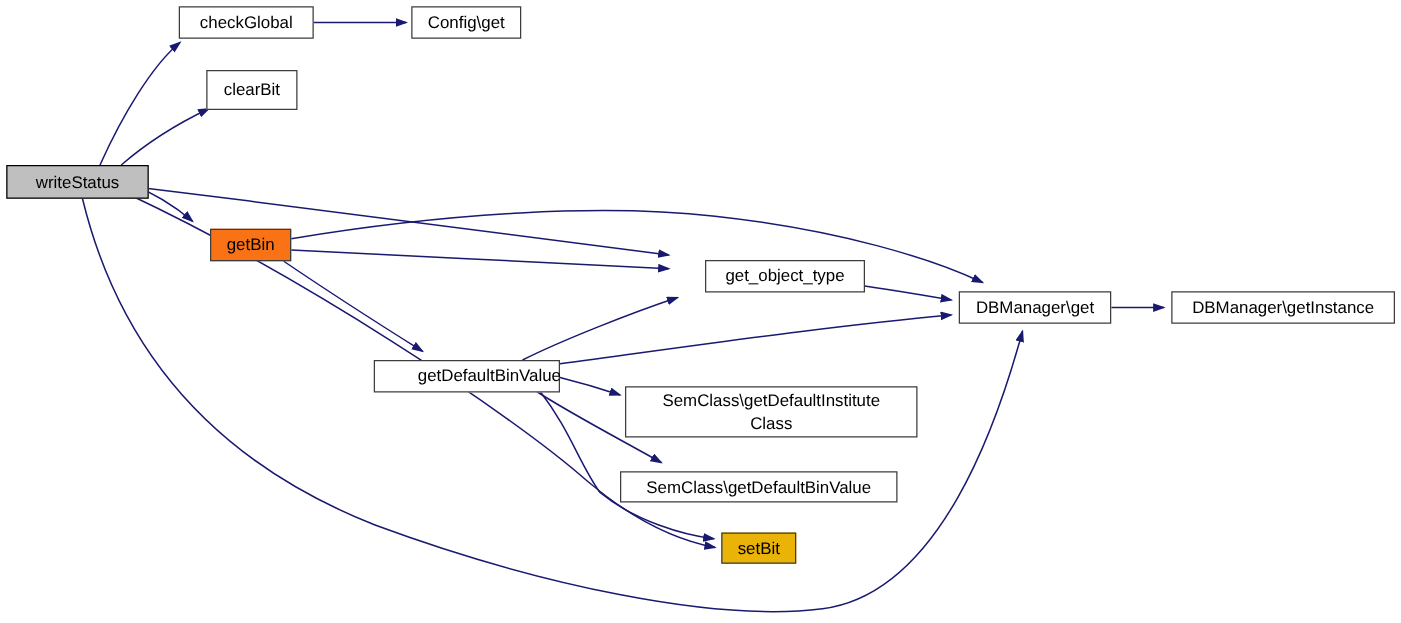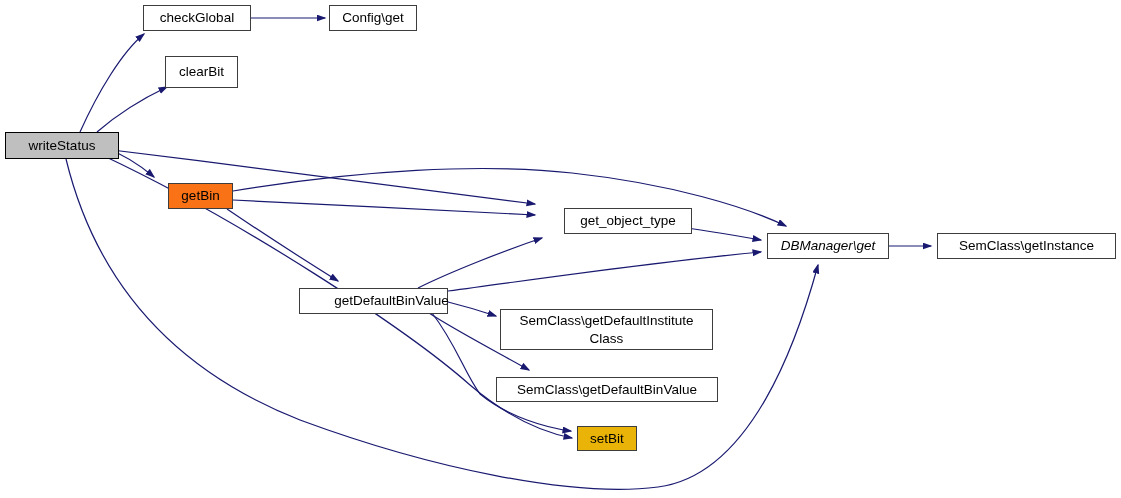--- a/index.html
+++ b/index.html
@@ -76,21 +76,21 @@
         <path d="M889,246 L931,246" class="edge" stroke="#191970" marker-end="url(#arrow)"></path>
       </g>
   </svg>
   <div id="nodes">
       <div class="node highlighted" style="left: 5px; top: 132px; width: 114px; height: 27px; background: rgb(191, 191, 191);">writeStatus</div>
       <div class="node" style="left: 143px; top: 5px; width: 108px; height: 26px; background: rgb(255, 255, 255); border-color: rgb(61, 61, 61);">checkGlobal</div>
       <div class="node" style="left: 329px; top: 5px; width: 88px; height: 26px; background: rgb(255, 255, 255); border-color: rgb(61, 61, 61);">Config\get</div>
       <div class="node" style="left: 165px; top: 56px; width: 73px; height: 32px; background: rgb(255, 255, 255); border-color: rgb(61, 61, 61);">clearBit</div>
       <div class="node" style="left: 168px; top: 183px; width: 65px; height: 26px; background: #f97316; border-color: rgb(61, 61, 61);">getBin</div>
       <div class="node" style="left: 544px; top: 208px; width: 128px; height: 26px; background: rgb(255, 255, 255); border-color: rgb(61, 61, 61); margin-left: 20px;">get_object_type</div>
-      <div class="node" style="left: 767px; top: 233px; width: 122px; height: 26px; background: rgb(255, 255, 255); border-color: rgb(61, 61, 61); font-style: italic;">DBManager\get</div>
-      <div class="node" style="left: 937px; top: 233px; width: 179px; height: 26px; background: rgb(255, 255, 255); border-color: rgb(61, 61, 61);">SemClass\getInstance</div>
+      <div class="node" style="left: 767px; top: 233px; width: 122px; height: 26px; background: rgb(255, 255, 255); border-color: rgb(61, 61, 61);">DBManager\get</div>
+      <div class="node" style="left: 937px; top: 233px; width: 179px; height: 26px; background: rgb(255, 255, 255); border-color: rgb(61, 61, 61);">DBManager\getInstance</div>
       <div class="node" style="left: 299px; top: 288px; width: 149px; height: 26px; background: rgb(255, 255, 255); border-color: rgb(61, 61, 61); padding-left: 36px;">getDefaultBinValue</div>
-      <div class="node" style="left: 500px; top: 309px; width: 213px; height: 41px; background: rgb(255, 255, 255); border-color: rgb(61, 61, 61);">SemClass\getDefaultInstitute
+      <div class="node" style="left: 500px; top: 309px; width: 234px; height: 41px; background: rgb(255, 255, 255); border-color: rgb(61, 61, 61);">SemClass\getDefaultInstitute
 Class</div>
       <div class="node" style="left: 496px; top: 377px; width: 222px; height: 25px; background: rgb(255, 255, 255); border-color: rgb(61, 61, 61);">SemClass\getDefaultBinValue</div>
       <div class="node" style="left: 577px; top: 426px; width: 60px; height: 25px; background: #eab308; border-color: rgb(61, 61, 61);">setBit</div>
     </div>
 </div>
 
 </body></html>

